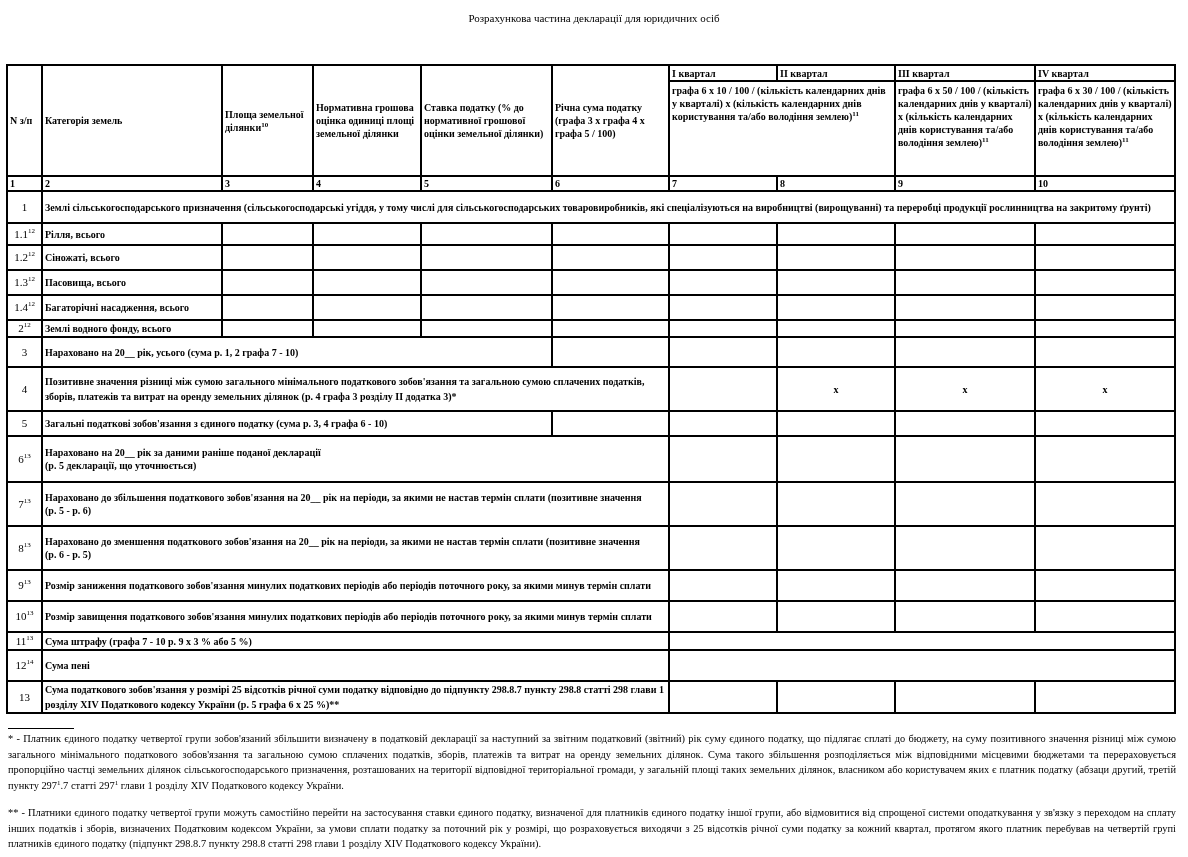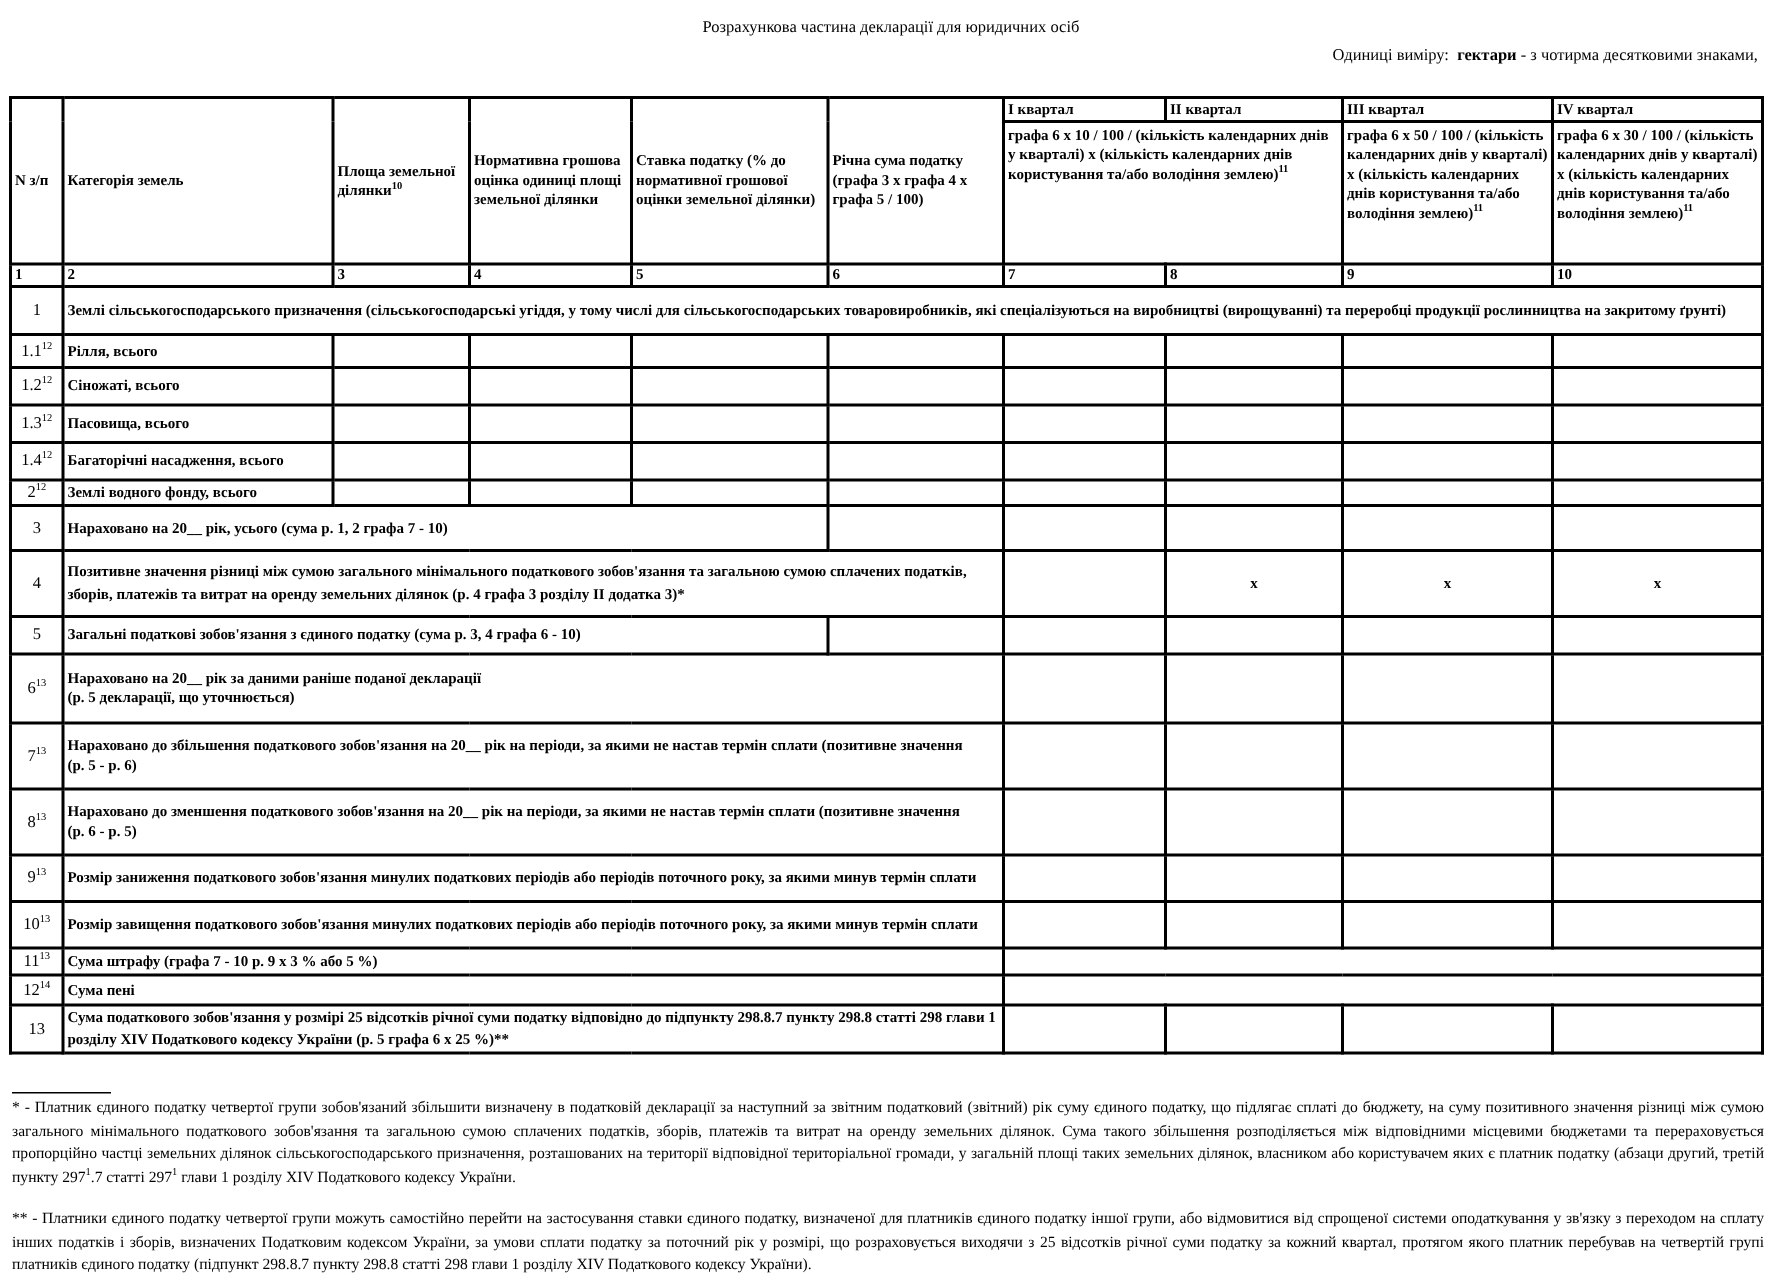--- a/index.html
+++ b/index.html
@@ -19,21 +19,20 @@
   .foot { position:absolute; left:8px; width:1168px; font-size:10.4px; line-height:15.5px; text-align:justify; }
   .f1 { top:731px; }
   .f2 { top:805px; }
 </style>
 </head>
 <body>
 
 <div class="title">Розрахункова частина декларації для юридичних осіб</div>
 
 <div class="units">
-  <div><span>Одиниці виміру:</span>&nbsp; <b>гектари</b><span> - з чотирма десятковими знаками,</span></div>
 </div>
 
 <table class="decl">
   <colgroup>
     <col style="width:35px">
       <col style="width:180px">
       <col style="width:91px">
       <col style="width:108px">
       <col style="width:131px">
     <col style="width:117px">
@@ -216,21 +215,21 @@
         <td></td>
         <td></td>
   </tr>
 
   <tr style="height:18px">
     <td class="num"><span>11</span><sup>13</sup></td>
     <td colspan="5"><span>Сума штрафу</span><span class="n"> (графа 7 - 10 р. 9 х 3 % або 5 %)</span></td>
     <td colspan="4"></td>
   </tr>
 
-  <tr style="height:20px">
+  <tr style="height:31px">
     <td class="num"><span>12</span><sup>14</sup></td>
     <td colspan="5">Сума пені</td>
     <td colspan="4"></td>
   </tr>
 
   <tr style="height:29px">
     <td class="num">13</td>
     <td colspan="5" style="line-height:15px">Сума податкового зобов'язання у розмірі 25 відсотків річної суми податку відповідно до підпункту 298.8.7 пункту 298.8 статті 298 глави 1 розділу XIV Податкового кодексу України (р. 5 графа 6 х 25 %)**</td>
     <td></td>
         <td></td>

